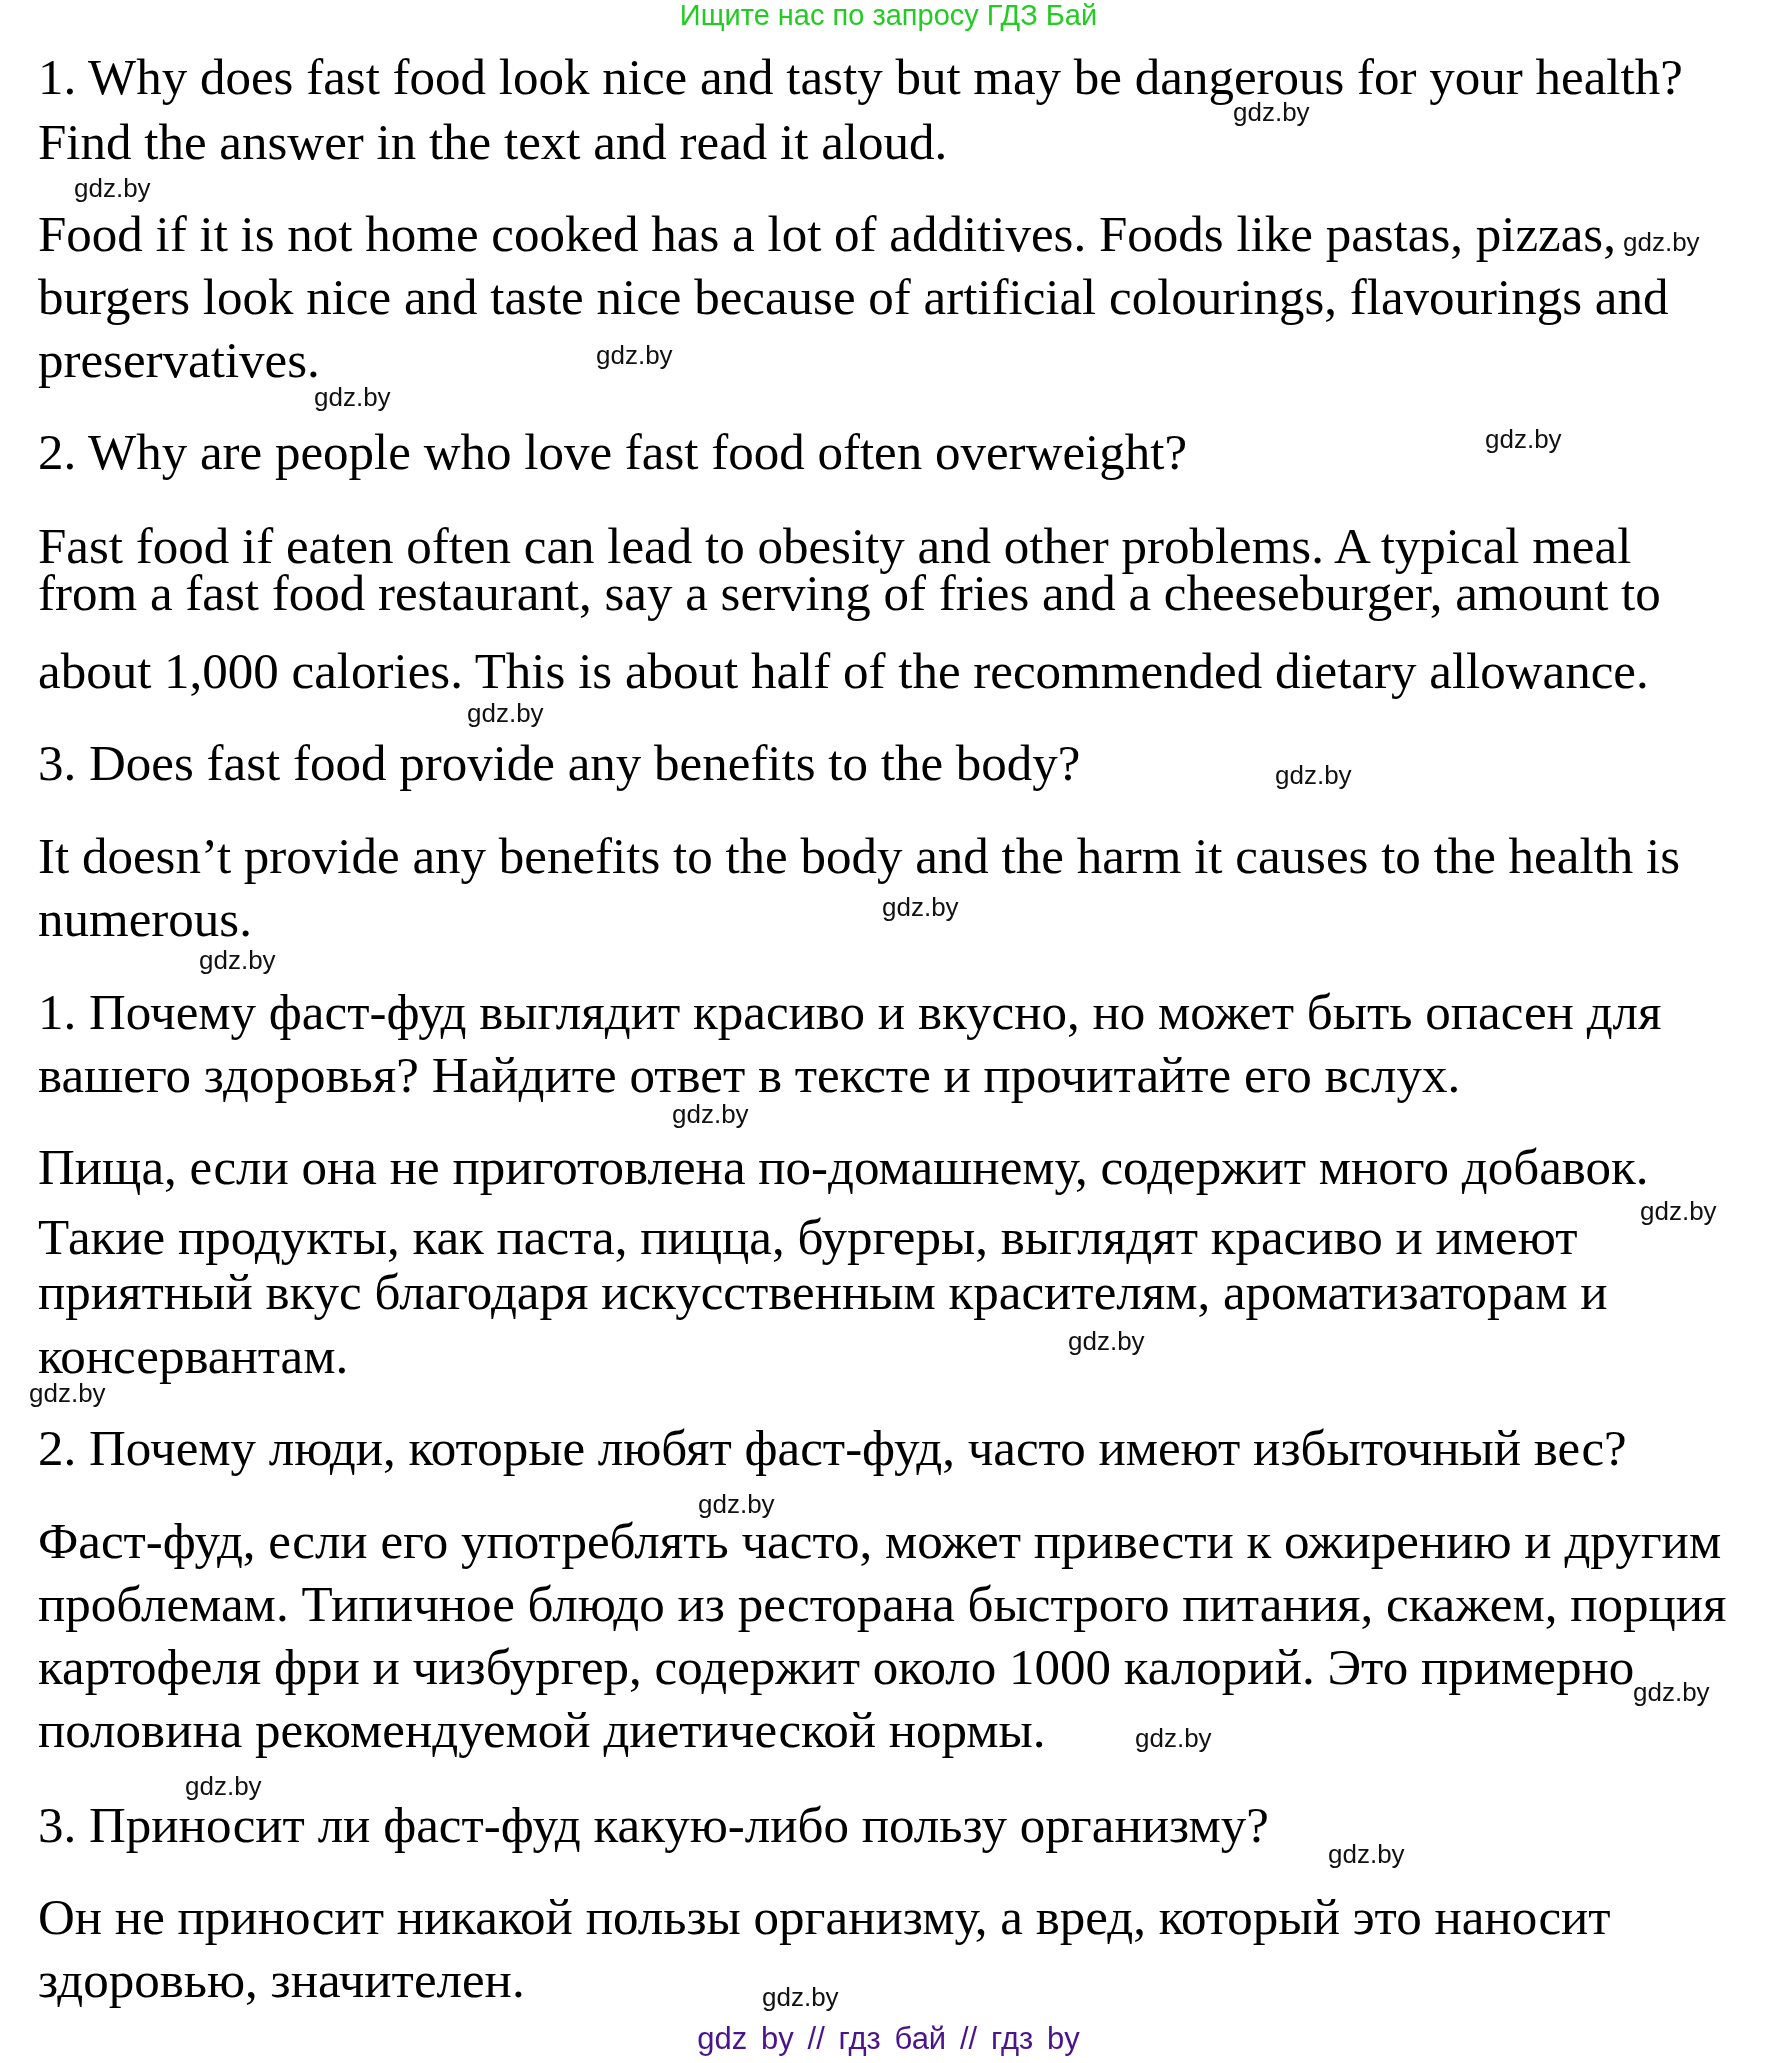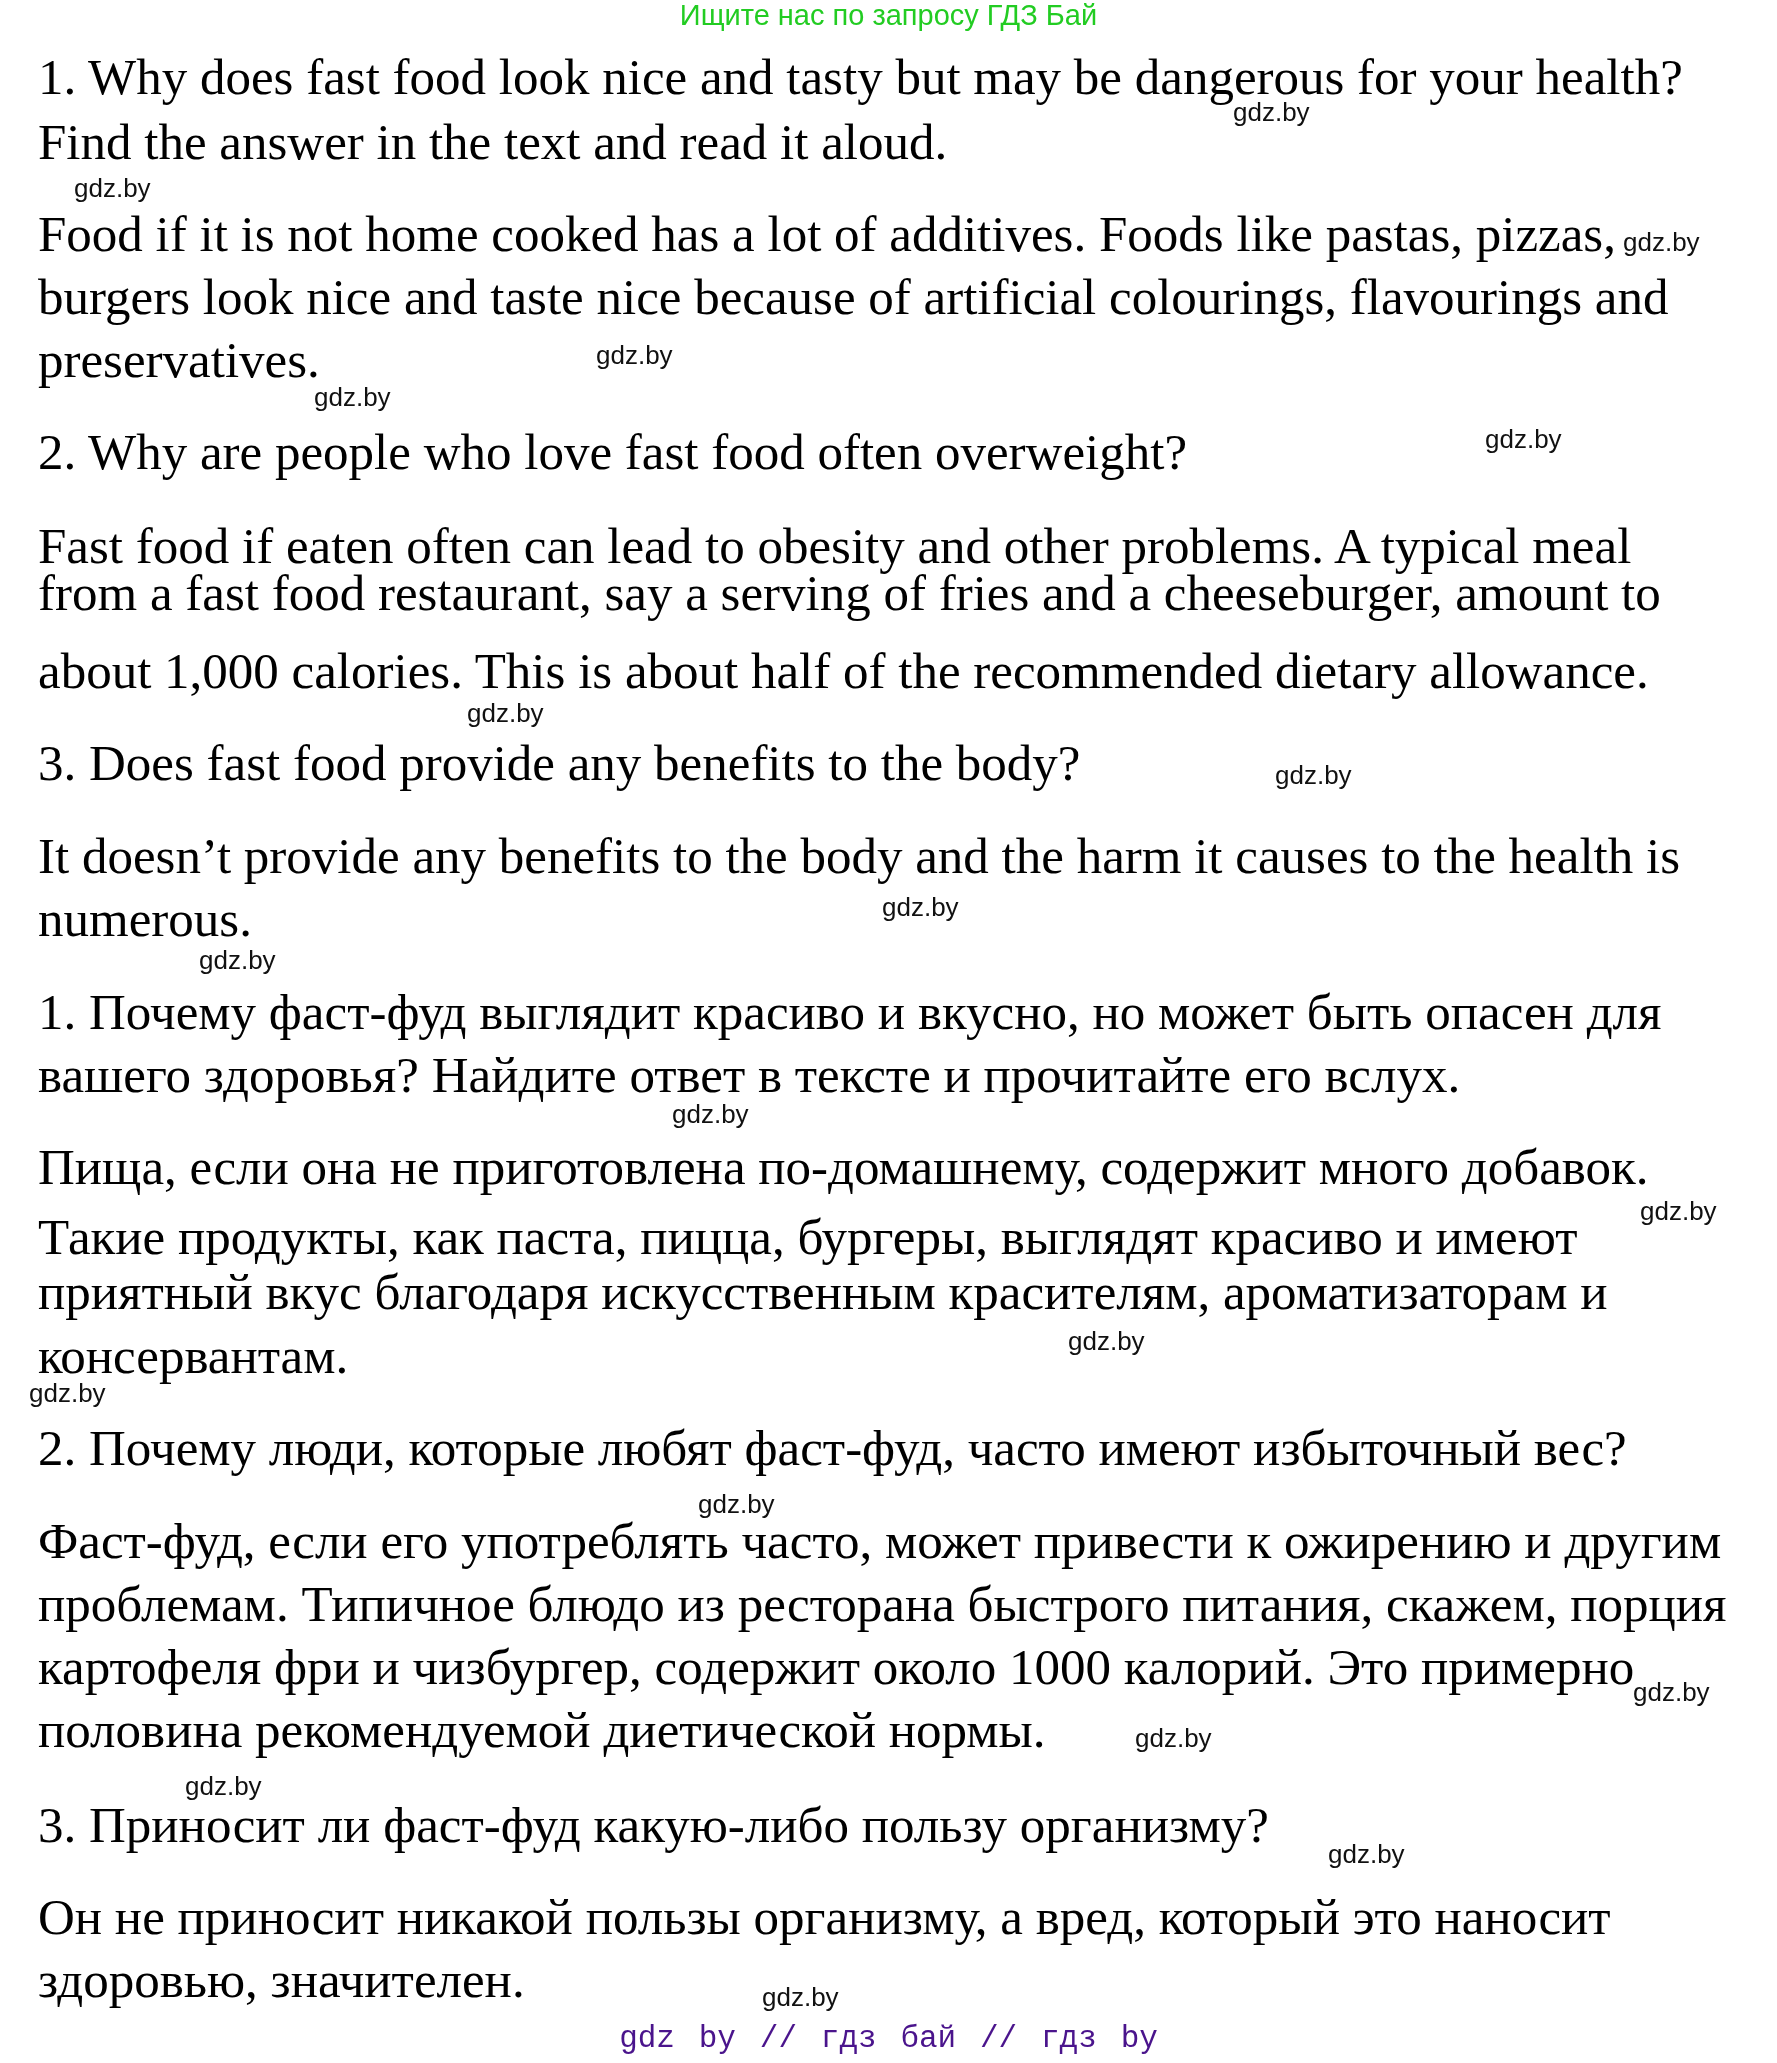--- a/index.html
+++ b/index.html
@@ -15,21 +15,21 @@
     color: #000000;
   }
   .wm {
     position: absolute; white-space: nowrap;
     font-family: "Liberation Sans", sans-serif; font-size: 26px; line-height: 26px;
     color: #111111;
     text-align: center;
   }
   .footer {
     position: absolute; left: 0; top: 2021px; width: 1777px; text-align: center;
-    font-family: Liberation Mono, monospace; font-size: 31px; line-height: 35px;
+    font-family: Liberation Sans, sans-serif; font-size: 31px; line-height: 35px;
     color: #4a148c; word-spacing: 5.2px;
   }
 </style>
 </head>
 <body>
 
 <div class="header">Ищите нас по запросу ГДЗ Бай</div>
 
 <div>
   <div class="line" style="top:52px">1. Why does fast food look nice and tasty but may be dangerous for your health?</div>

